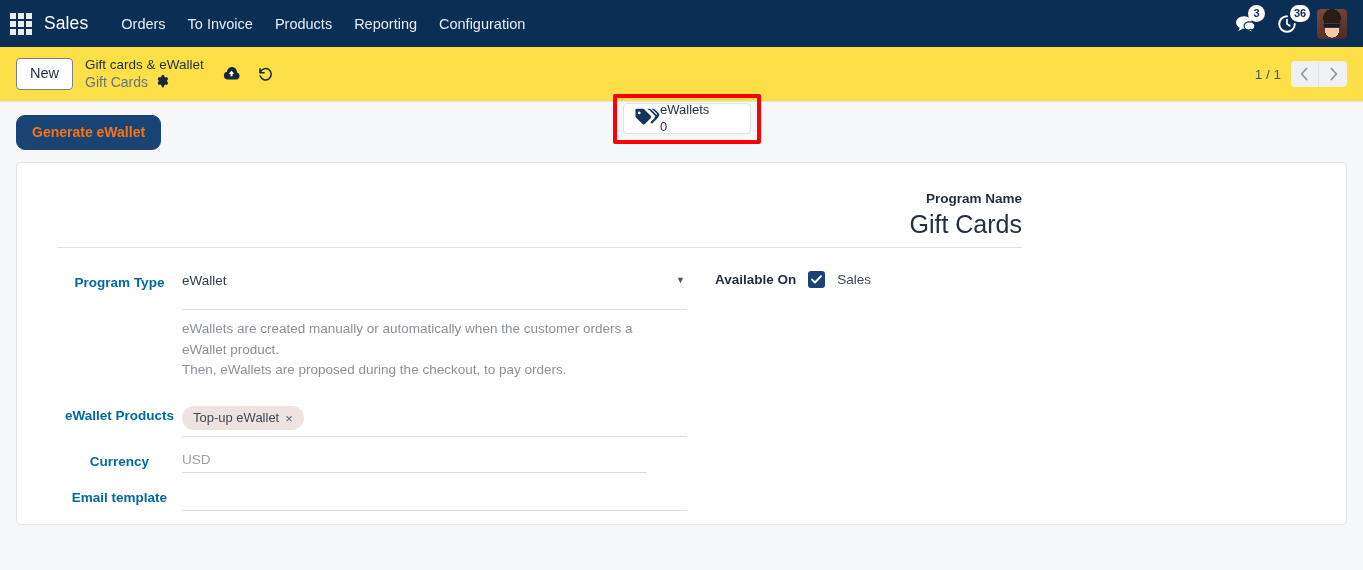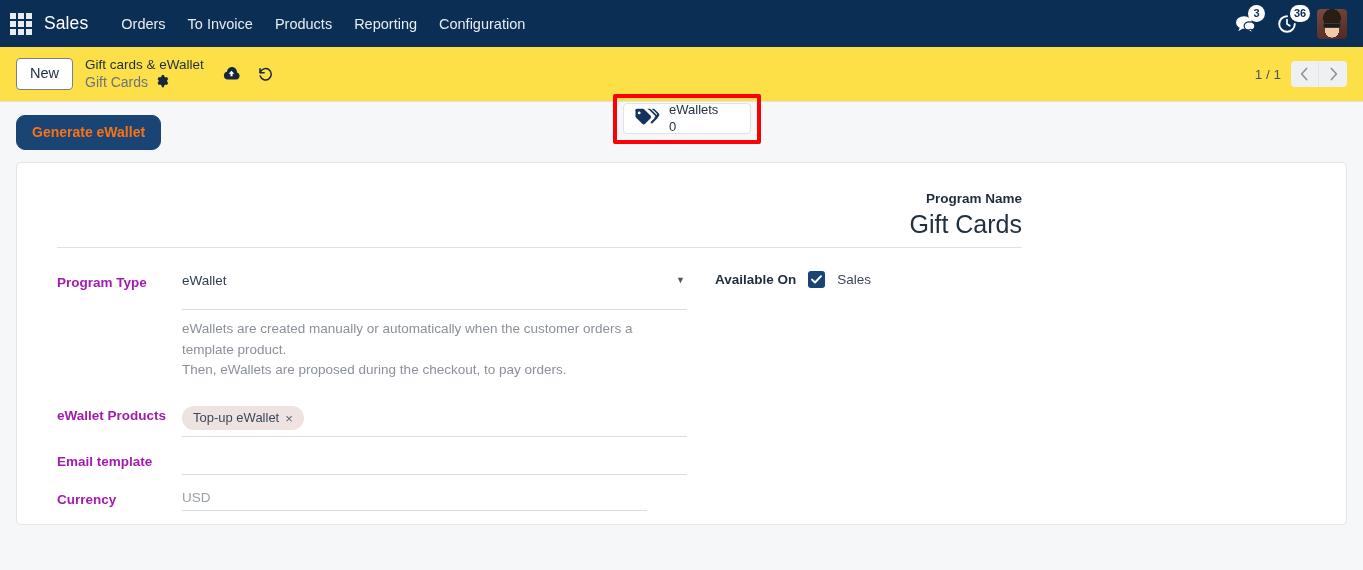--- a/index.html
+++ b/index.html
@@ -155,21 +155,20 @@
     width: 148px;
     height: 50px;
   }
   .stat-button {
     border: 1px solid #dfe2e6;
     border-radius: 4px;
     background: #ffffff;
     height: 100%;
     display: flex;
     align-items: center;
-    gap: 9px;
     padding: 4px 10px;
     cursor: pointer;
   }
   .stat-text { display: flex; flex-direction: column; line-height: 1.25; }
   .stat-label { font-size: 13px; color: #1f2d3d; }
   .stat-value { font-size: 13px; color: #1f2d3d; }
 
   
   .pager {
     margin-left: auto;
@@ -240,23 +239,23 @@
   .columns { display: flex; margin-top: 22px; }
   .col-left { width: 630px; flex: none; }
   .col-right { padding-left: 28px; padding-top: 1px; }
 
   .frow { display: flex; align-items: flex-start; margin-bottom: 0; }
   .flabel {
     width: 125px;
     flex: none;
     font-size: 13.5px;
     font-weight: 700;
-    color: #a21caf;
+    color: #0369a1;
     padding-top: 5px;
-    text-align: left;
+    text-align: center;
   }
   .fcontrol { flex: 1; min-width: 0; }
 
   .select-line {
     display: flex;
     align-items: center;
     border-bottom: 1px solid #dadde1;
     padding: 3px 0 21px 0;
     cursor: pointer;
   }
@@ -451,49 +450,49 @@
 
         <div class="frow">
           <div class="flabel">Program Type</div>
           <div class="fcontrol">
             <div class="select-line w-ptype">
               <span class="select-value">eWallet</span>
               <span class="caret">▼</span>
             </div>
             <div class="help-text">
               <div>eWallets are created manually or automatically when the customer orders a</div>
-              <div>template product.</div>
+              <div>eWallet product.</div>
               <div>Then, eWallets are proposed during the checkout, to pay orders.</div>
             </div>
           </div>
         </div>
 
         <div class="frow" style="margin-top:22px;">
           <div class="flabel">eWallet Products</div>
           <div class="fcontrol">
             <div class="tag-line w-eproducts">
               <span class="tag">
                 <span>Top-up eWallet</span>
                 <span class="tag-x">×</span>
               </span>
             </div>
           </div>
         </div>
 
         <div class="frow" style="margin-top:12px;">
+          <div class="flabel">Currency</div>
+          <div class="fcontrol">
+            <div class="text-line w-currency">USD</div>
+          </div>
+        </div>
+
+        <div class="frow" style="margin-top:12px;">
           <div class="flabel">Email template</div>
           <div class="fcontrol">
             <div class="blank-line w-email"></div>
-          </div>
-        </div>
-
-        <div class="frow" style="margin-top:12px;">
-          <div class="flabel">Currency</div>
-          <div class="fcontrol">
-            <div class="text-line w-currency">USD</div>
           </div>
         </div>
 
       </div>
 
       <div class="col-right">
         <div class="avail-row">
           <span class="avail-label">Available On</span>
           <span class="cb">
             <svg width="11" height="9" viewBox="0 0 11 9">

